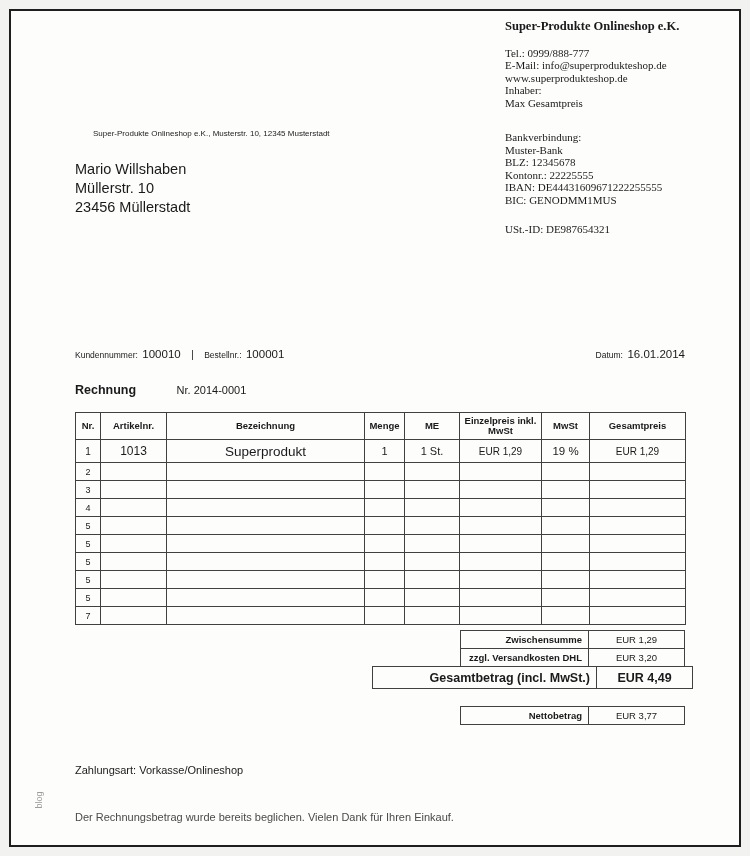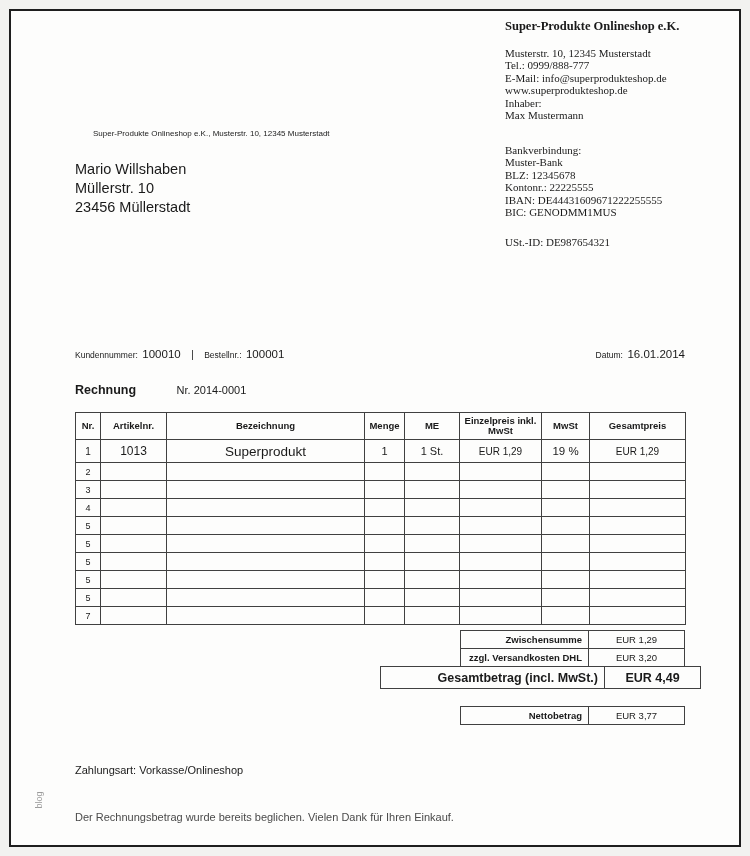--- a/index.html
+++ b/index.html
@@ -66,46 +66,45 @@
     padding-right: 6px; font-weight: bold; font-size: 9.5px; background: #fdfdfc;
   }
   .sumrow .sumvalue {
     box-sizing: border-box; border: 1px solid #404040; border-left: none;
     width: 96px; display: flex; align-items: center; justify-content: center;
     font-size: 9.5px; background: #fdfdfc;
   }
   .sumrow.narrow { left: 460px; height: 29px; }
   .sumrow.narrow .sumlabel { width: 129px; height: 19px; }
   .sumrow.narrow .sumvalue { height: 19px; }
-  .sumrow.wide { left: 380px; height: 16px; }
+  .sumrow.wide { left: 372px; height: 16px; }
   .sumrow.wide .sumlabel { width: 225px; height: 23px; font-size: 12.5px; }
   .sumrow.wide .sumvalue { height: 23px; font-size: 12.5px; font-weight: bold; }
   
   .zahlungsart { position: absolute; left: 75px; top: 764px; font-size: 11px; }
   .note { position: absolute; left: 75px; top: 811px; font-size: 11px; color: #4a4a4a; }
   .watermark {
     position: absolute; left: 30px; top: 795px; font-size: 9px; color: #9a9a9a;
     transform: rotate(-90deg); transform-origin: center;
   }
 </style>
 </head>
 <body>
 
 <div class="page">
   <div class="frame"></div>
 
   <div class="company">
     <div class="company-name">Super-Produkte Onlineshop e.K.</div>
     <div class="company-contact">
-      <div>Musterstr. 10, 12345 Musterstadt</div>
       <div>Tel.: 0999/888-777</div>
       <div>E-Mail: info@superprodukteshop.de</div>
       <div>www.superprodukteshop.de</div>
       <div>Inhaber:</div>
-      <div>Max Mustermann</div>
+      <div>Max Gesamtpreis</div>
     </div>
     <div class="bank">
       <div>Bankverbindung:</div>
       <div>Muster-Bank</div>
       <div>BLZ: 12345678</div>
       <div>Kontonr.: 22225555</div>
       <div>IBAN: DE44431609671222255555</div>
       <div>BIC: GENODMM1MUS</div>
     </div>
     <div class="ustid">USt.-ID: DE987654321</div>

